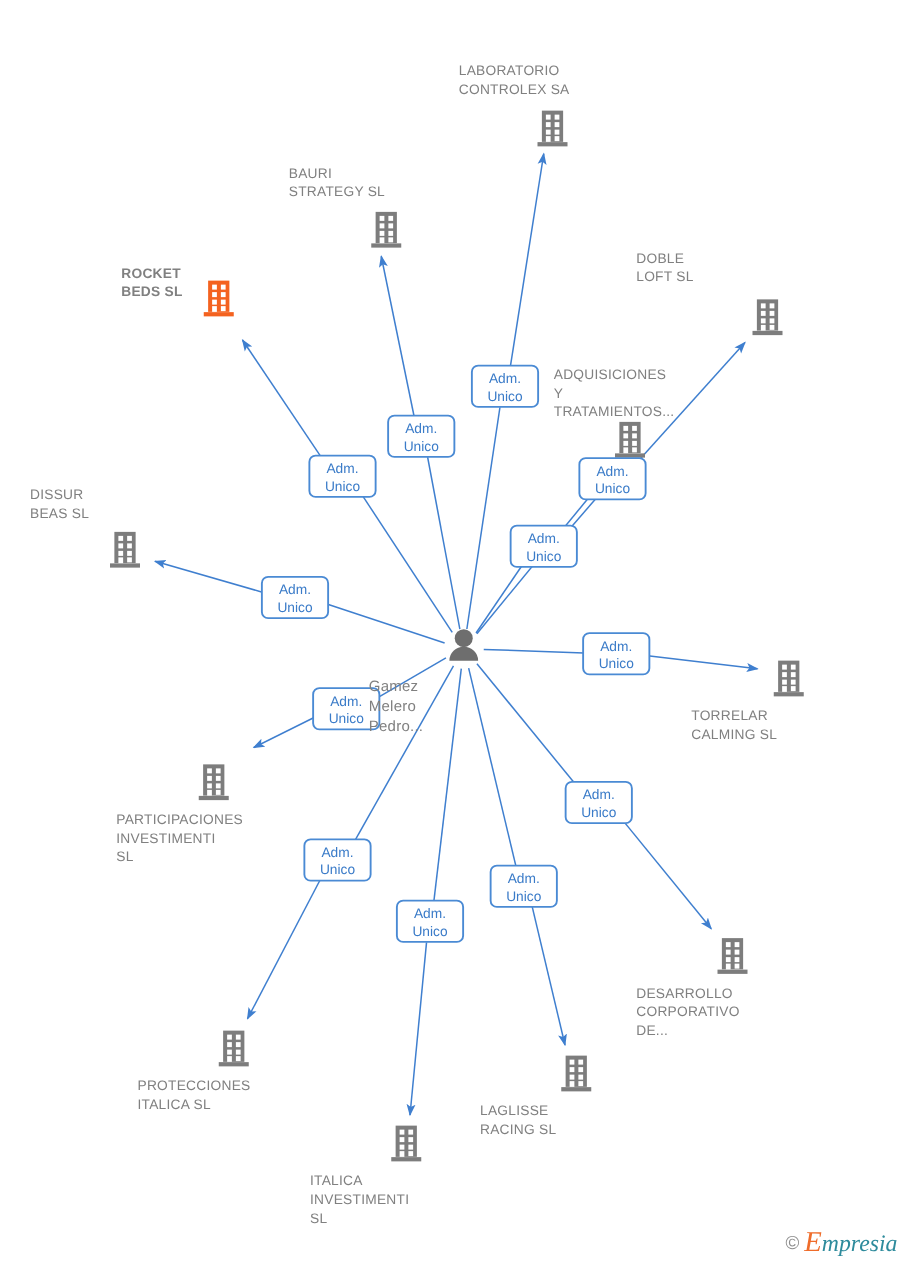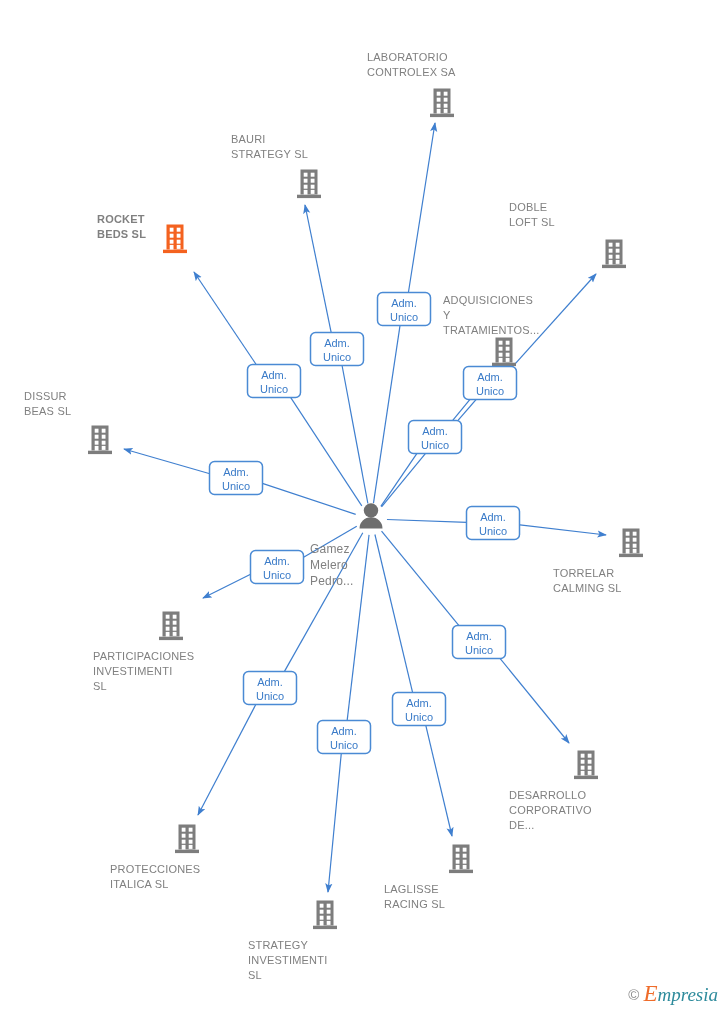--- a/index.html
+++ b/index.html
@@ -342,29 +342,29 @@
 TRATAMIENTOS...</div>
       <div class="node-label" style="width: 150px; left: 509px; top: 200px; color: rgb(128, 128, 128);">DOBLE
 LOFT SL</div>
       <div class="node-label" style="width: 150px; left: 553px; top: 566px; color: rgb(128, 128, 128);">TORRELAR
 CALMING SL</div>
       <div class="node-label" style="width: 150px; left: 509px; top: 788px; color: rgb(128, 128, 128);">DESARROLLO
 CORPORATIVO
 DE...</div>
       <div class="node-label" style="width: 150px; left: 384px; top: 882px; color: rgb(128, 128, 128);">LAGLISSE
 RACING  SL</div>
-      <div class="node-label" style="width: 150px; left: 248px; top: 938px; color: rgb(128, 128, 128);">STRATEGY
+      <div class="node-label" style="width: 150px; left: 248px; top: 938px; color: rgb(128, 128, 128);">ITALICA
 INVESTIMENTI
 SL</div>
       <div class="node-label" style="width: 150px; left: 110px; top: 862px; color: rgb(128, 128, 128);">PROTECCIONES
 ITALICA  SL</div>
       <div class="node-label" style="width: 150px; left: 93px; top: 649px; color: rgb(128, 128, 128);">PARTICIPACIONES
 INVESTIMENTI
 SL</div>
-      <div class="node-label center-label" style="width: 120px; left: 310px; top: 541px;">Gamez
+      <div class="node-label center-label" style="width: 120px; left: 295px; top: 541px;">Gamez
 Melero
 Pedro...</div>
     </div>
 
   <div class="watermark">
     <span class="copy">©</span>
     <span class="brand"><span class="cap">E</span><span>mpresia</span></span>
   </div>
 </div>
 

